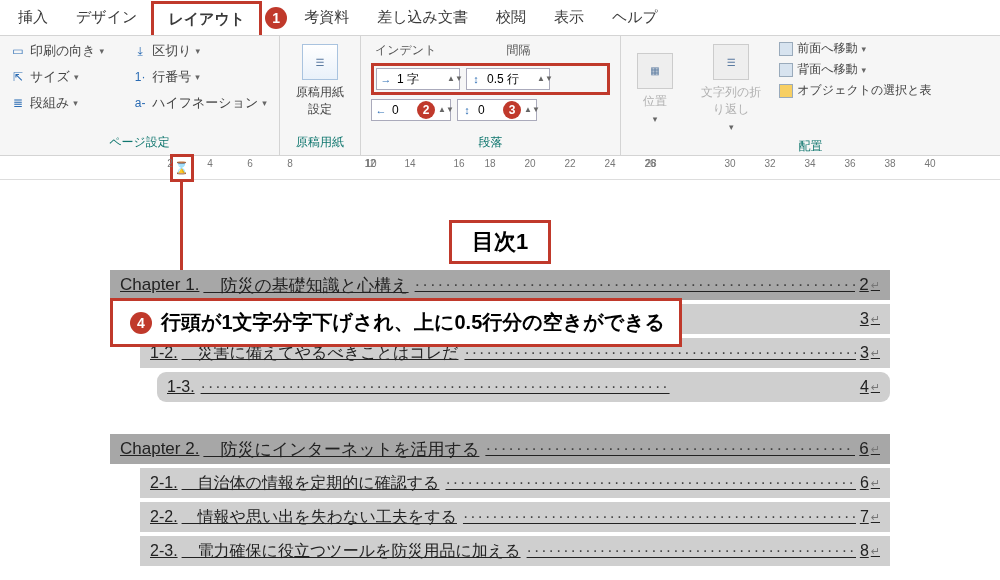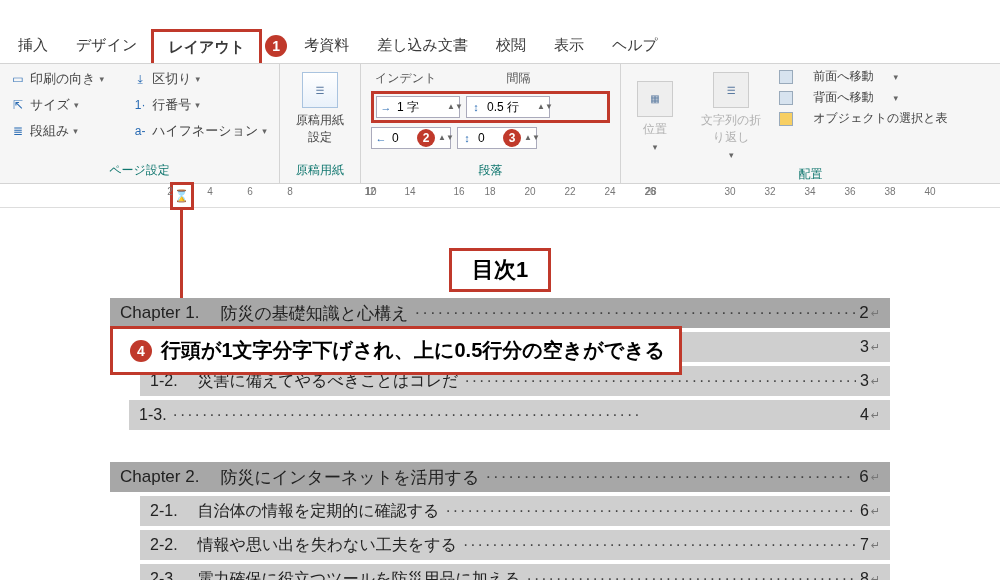--- a/index.html
+++ b/index.html
@@ -6,21 +6,20 @@
     body { background: #fff; width: 1000px; height: 580px; overflow: hidden; font-size: 13px; }
 
     
     .menubar {
       height: 36px;
       display: flex;
       align-items: center;
       padding: 0 4px;
       border-bottom: 1px solid #d4d4d4;
       position: relative;
-      margin-top: 28px;
     }
     .menu-item {
       padding: 6px 14px;
       color: #3a3a3a;
       font-size: 15px;
       cursor: pointer;
     }
     .menu-item.active {
       border: 3px solid #c0392b;
       border-bottom: none;
@@ -108,21 +107,21 @@
     }
     .spin input {
       border:none;width:52px;font-size:12px;padding:0 2px;background:#fff;outline:none;
     }
     .spin .arrows {
       display:flex;flex-direction:column;width:12px;line-height:8px;font-size:8px;color:#666;text-align:center;
     }
     .red-box { border:3px solid #c0392b; padding:2px; }
     .arrange-right { display:flex; gap:8px; }
     .arr-col { display:flex; flex-direction:column; gap:4px; }
-    .arr-btn { display:flex; align-items:center; gap:20px; font-size:12px; color:#444; white-space:nowrap; }
+    .arr-btn { display:flex; align-items:center; gap:4px; font-size:12px; color:#444; white-space:nowrap; }
     .arr-btn .sq { width:14px;height:14px;background:#d7e3ef;border:1px solid #9ab; }
     .chev { font-size:9px;color:#666; }
 
     
     .ruler {
       height: 24px;
       background: #fff;
       border-bottom: 1px solid #ddd;
       position: relative;
       font-size: 10px;
@@ -161,20 +160,21 @@
       background:#fff;
     }
     .toc-line {
       display:flex;align-items:center;
       background:#cfcfcf;
       color:#222;
       font-size:16px;
       height:30px;
       padding:0 10px;
       margin-bottom:4px;
+      text-decoration:underline;
     }
     .toc-line.chapter { background:#a7a7a7; font-size:17px; }
     .toc-line .lead { white-space:nowrap; }
     .toc-line .title { white-space:nowrap; margin-left:4px; }
     .toc-line .dots { flex:1; overflow:hidden; letter-spacing:2px; color:#444; padding:0 6px; white-space:nowrap; }
     .toc-line .pg { padding-left:4px; }
     .toc-line .ret { color:#777; font-size:11px; padding-left:2px; }
     .annot {
       position:absolute;
       left:110px; top:118px;
@@ -368,21 +368,21 @@
           <span class="pg">3</span>
           <span class="ret">↵</span>
         </div>
         <div class="toc-line" style="margin-left: 30px;">
           <span class="lead">1-2.</span>
           <span class="title">　災害に備えてやるべきことはコレだ</span>
           <span class="dots">································································</span>
           <span class="pg">3</span>
           <span class="ret">↵</span>
         </div>
-        <div class="toc-line" style="margin-left: 19px;">
+        <div class="toc-line" style="margin-left: 47px; border-radius: 9px;">
           <span class="lead">1-3.</span>
           <span class="dots">································································</span>
           <span class="pg">4</span>
           <span class="ret">↵</span>
         </div>
         <div class="spacer"></div>
         <div class="spacer"></div>
         <div class="toc-line chapter">
           <span class="lead">Chapter 2.</span>
           <span class="title">　防災にインターネットを活用する</span>

